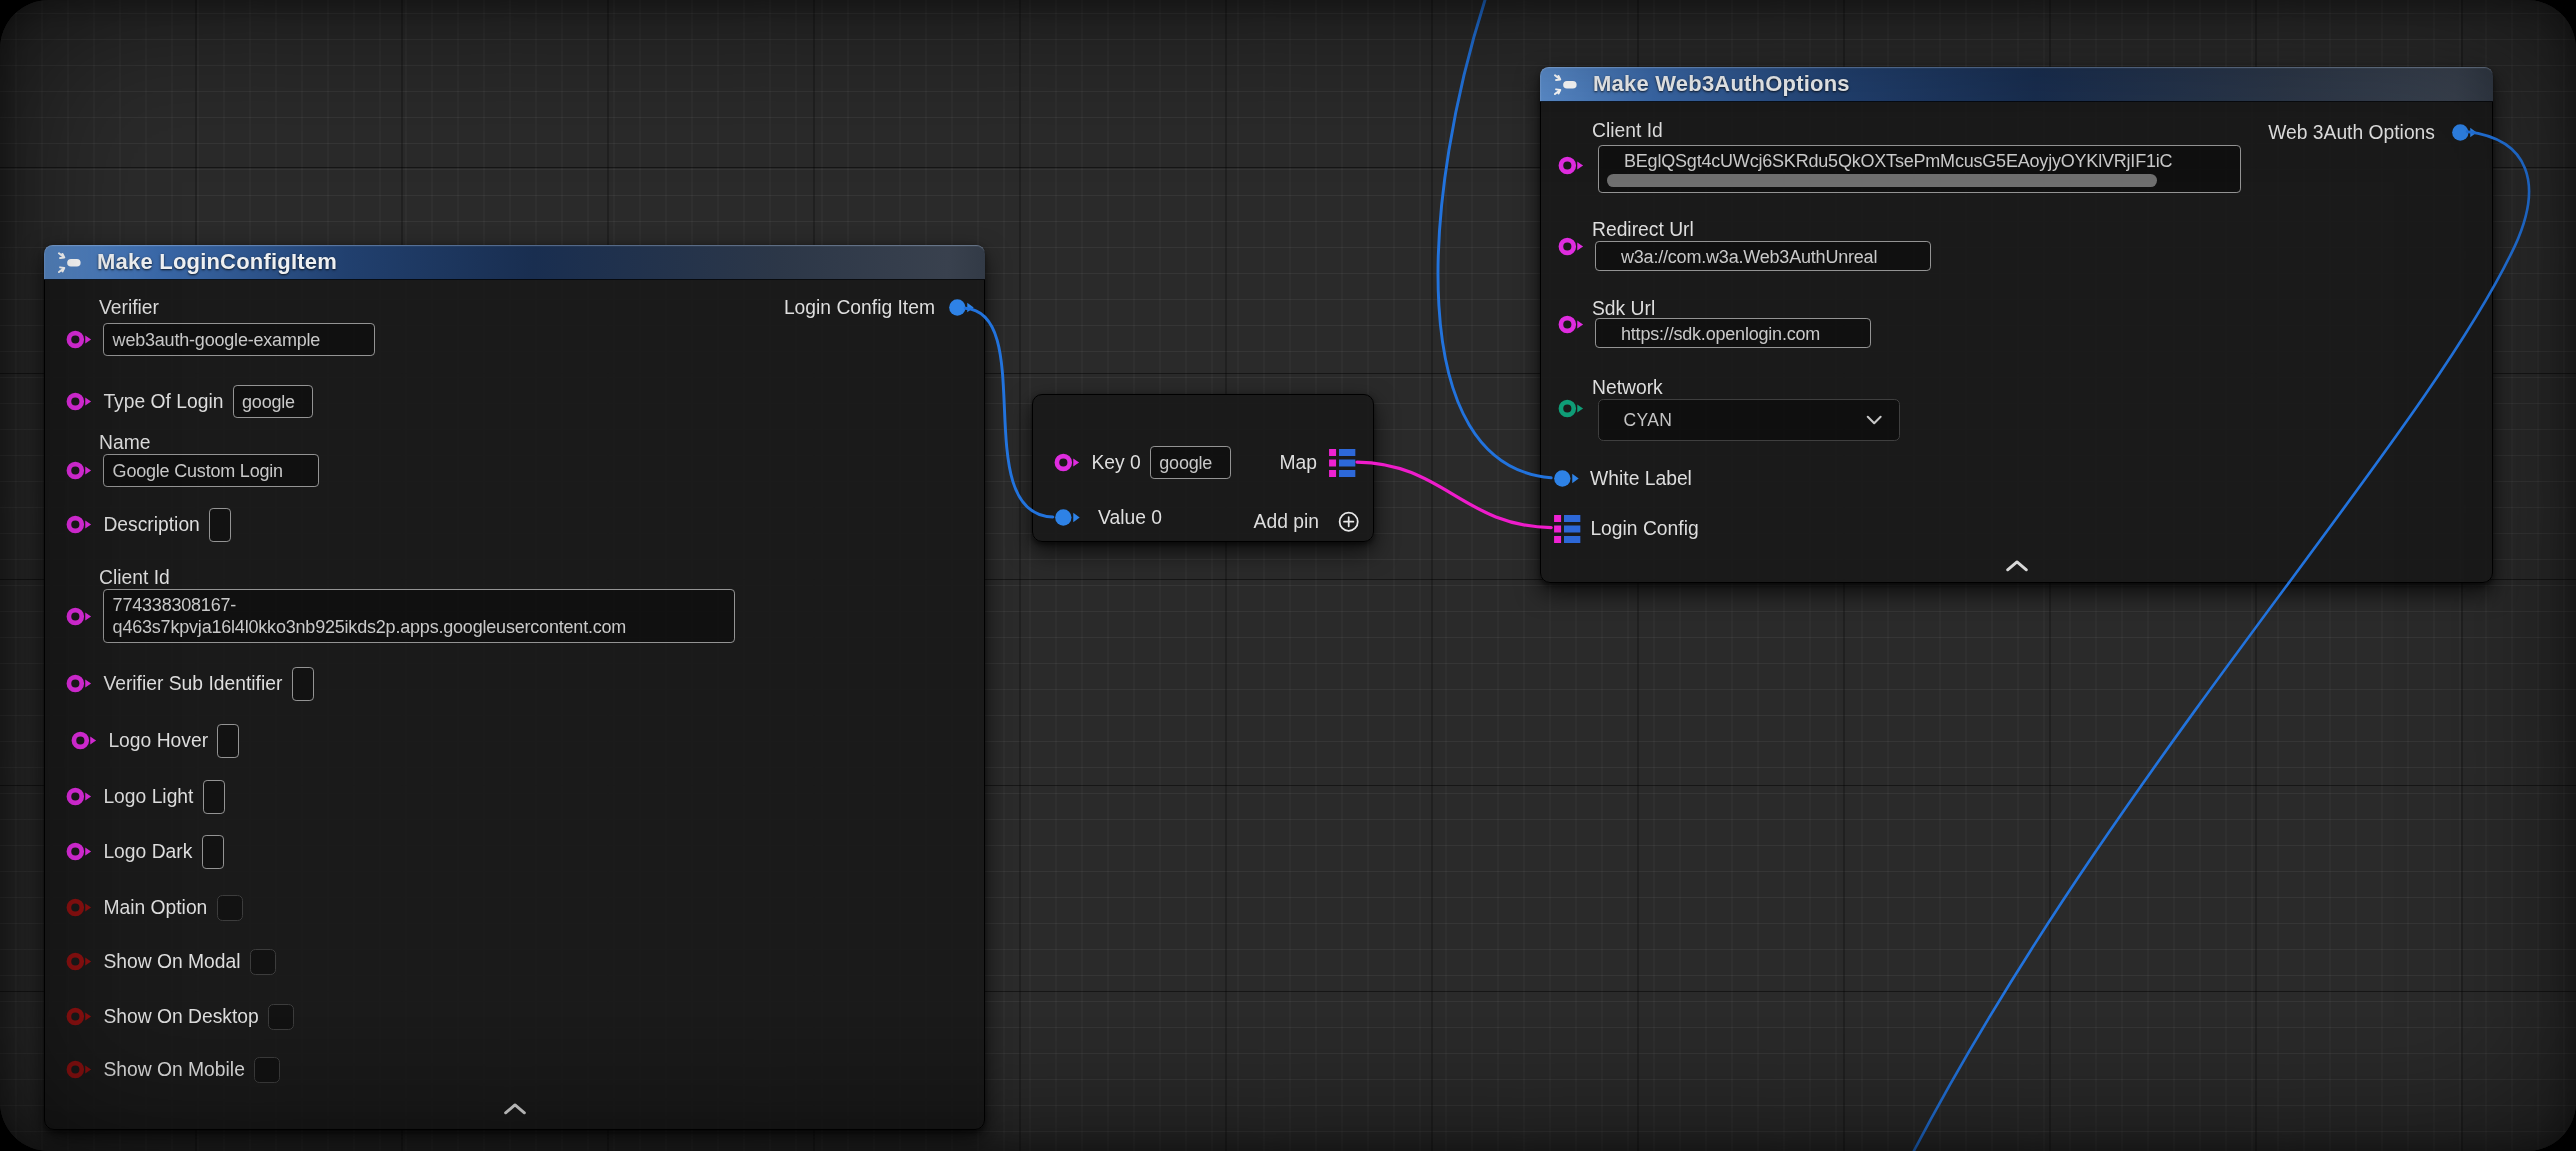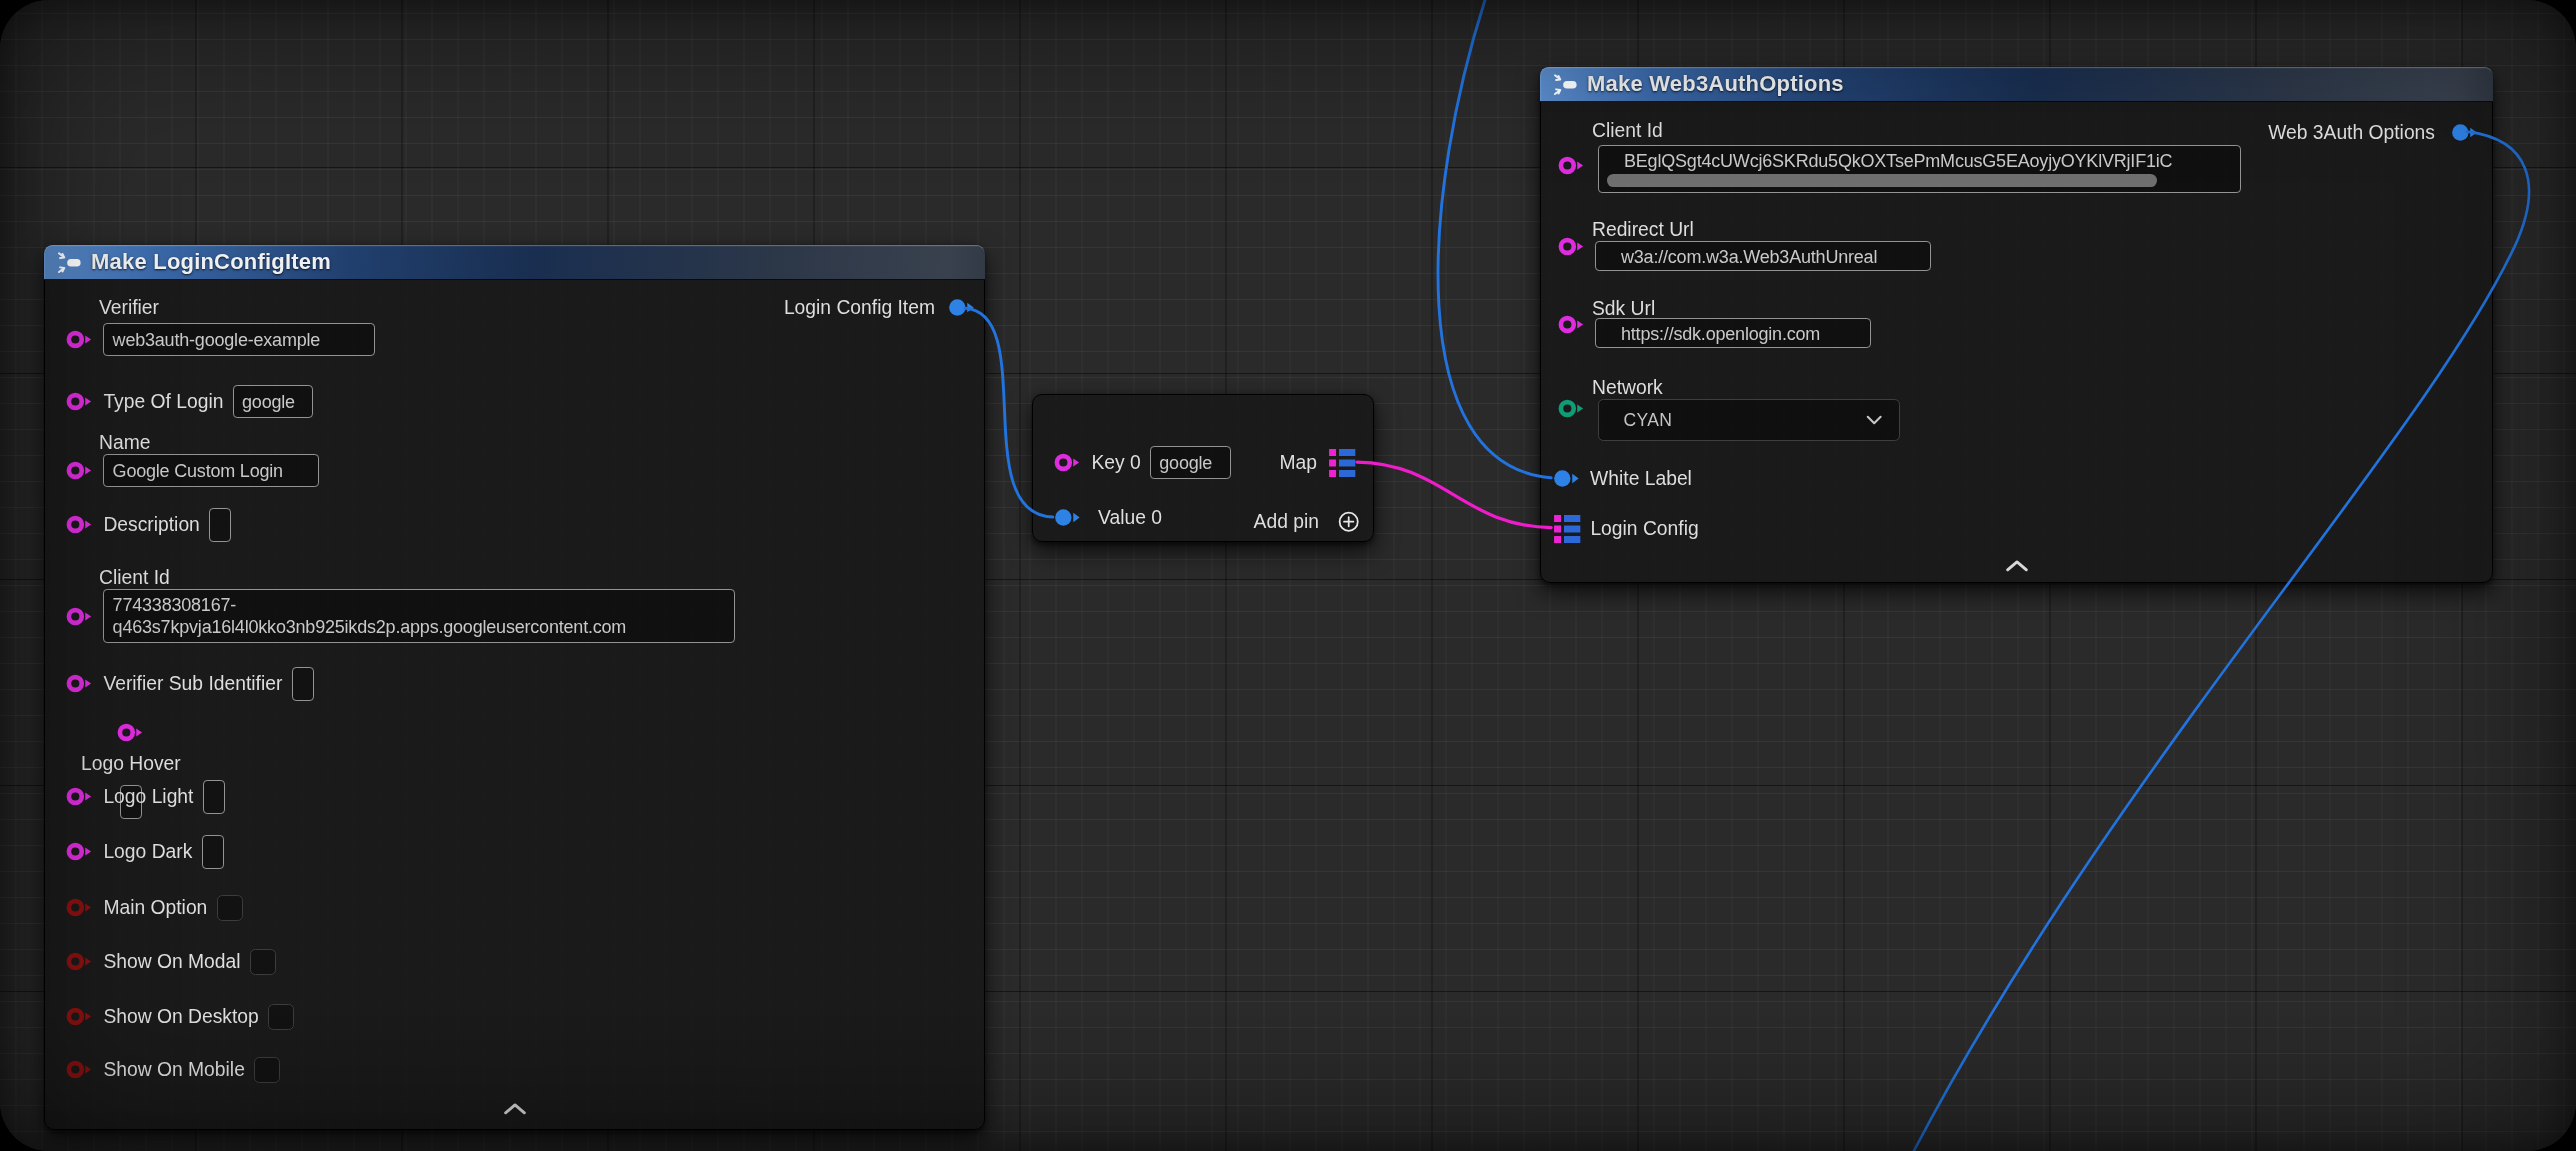--- a/index.html
+++ b/index.html
@@ -28,21 +28,21 @@
   .node{
     position:absolute;box-sizing:border-box;
     background:rgba(26,26,26,.955);
     border:1.2px solid #000;border-radius:10px;
     box-shadow:0 9.4px 23.4px rgba(0,0,0,.65), 0 2.3px 5.8px rgba(0,0,0,.5);
     z-index:10;
   }
   .hdr{
     position:absolute;left:-0.6px;right:-0.6px;top:-0.6px;height:35px;
     border-radius:8.8px 8.8px 0 0;
-    display:flex;align-items:center;gap:8px;padding:0 14px 0 11.7px;
+    display:flex;align-items:center;gap:14px;padding:0 14px 0 11.7px;
     box-sizing:border-box;border-bottom:1.8px solid rgba(0,0,0,.8);
   }
   .hdr::after{
     content:"";position:absolute;inset:0;border-radius:inherit;pointer-events:none;
     box-shadow:inset 0 1.8px 1.2px -1.2px rgba(200,222,255,.65), inset 1.8px 0 1.2px -1.2px rgba(200,222,255,.3);
   }
   .hdr-blue{
     background:linear-gradient(92deg,#5b8dcc 0%,#3a68a8 12%,#21406f 32%,#192e50 52%,#2c3748 78%,#39414e 96%,#323a46 100%);
   }
   .hdr-green{
@@ -156,21 +156,21 @@
 
     <div class="row" style="left:21px;top:419px;">
       <svg class="pin c-string" viewBox="0 0 48 36">
           <circle cx="16" cy="18" r="11" fill="none" stroke="currentColor" stroke-width="8"></circle>
           <path d="M33 11 L43 18 L33 25 Z" fill="currentColor"></path>
         </svg>
       <span class="lbl">Verifier Sub Identifier</span>
       <div class="textbox empty-box"></div>
     </div>
 
-    <div class="row" style="left:36px;top:476px;flex-direction:column;">
+    <div class="row" style="left:26px;top:476px;">
       <svg class="pin c-string" viewBox="0 0 48 36">
           <circle cx="16" cy="18" r="11" fill="none" stroke="currentColor" stroke-width="8"></circle>
           <path d="M33 11 L43 18 L33 25 Z" fill="currentColor"></path>
         </svg>
       <span class="lbl">Logo Hover</span>
       <div class="textbox empty-box"></div>
     </div>
 
     <div class="row" style="left:21px;top:532px;">
       <svg class="pin c-string" viewBox="0 0 48 36">

